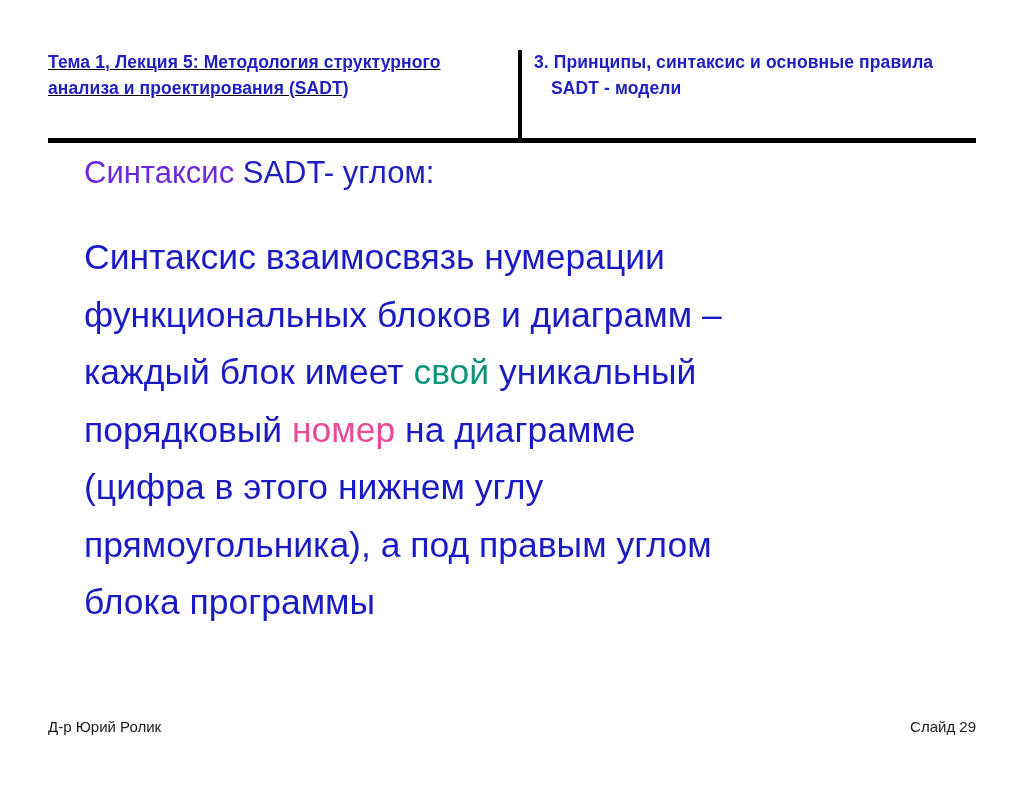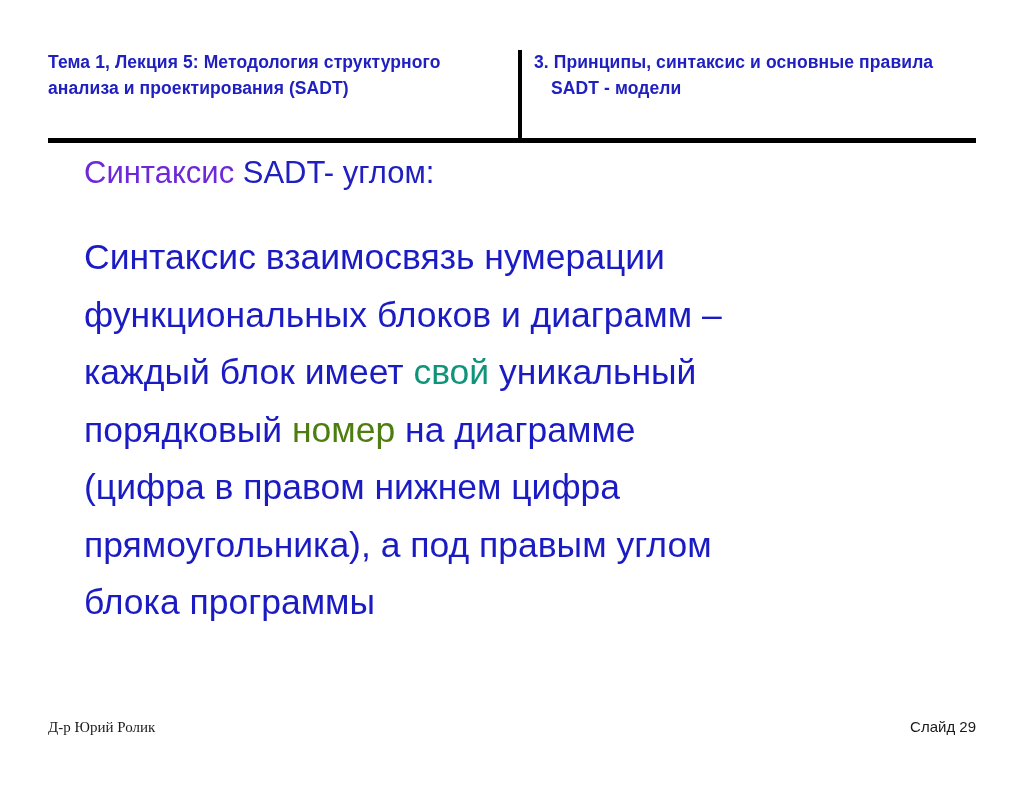--- a/index.html
+++ b/index.html
@@ -27,20 +27,21 @@
     width: 928px;
     height: 90px;
     display: flex;
     align-items: flex-start;
   }
   .header-left {
     width: 470px;
     flex: 0 0 470px;
     padding-right: 14px;
     box-sizing: border-box;
+    text-decoration: underline;
   }
   .header-sep {
     flex: 0 0 4px;
     width: 4px;
     align-self: stretch;
     background: #000000;
   }
   .header-right {
     flex: 1 1 auto;
     padding-left: 12px;
@@ -108,21 +109,21 @@
     position: absolute;
     left: 48px;
     top: 718px;
     width: 928px;
     display: flex;
     justify-content: space-between;
     align-items: baseline;
     font-size: 15px;
     color: #1a1a1a;
   }
-  .footer-author { text-align: left; font-family: Liberation Serif, serif; }
+  .footer-author { text-align: left; }
   .footer-slide  { text-align: right; }
 </style>
 </head>
 <body>
 
 <div class="slide">
 
   <div class="header">
     <div class="header-left">
       <div class="header-title">Тема 1, Лекция 5: Методология структурного анализа и проектирования (SADT)</div>
@@ -136,22 +137,22 @@
   <div class="header-rule"></div>
 
   <div class="subtitle">
     <span class="tk">Синтаксис</span><span class="bl"> SADT- углом:</span>
   </div>
 
   <div class="body-text" id="body-text" style="color: rgb(27, 27, 196);">
       <span class="body-line"><span>Синтаксис взаимосвязь нумерации</span></span>
       <span class="body-line"><span>функциональных блоков и диаграмм –</span></span>
       <span class="body-line"><span>каждый блок имеет </span><span class="hl" style="color: rgb(14, 148, 121);">свой</span><span> уникальный</span></span>
-      <span class="body-line"><span>порядковый </span><span class="hl" style="color: #4d7c0f;">номер</span><span> на диаграмме</span></span>
-      <span class="body-line"><span>(цифра в правом нижнем цифра</span></span>
+      <span class="body-line"><span>порядковый </span><span class="hl" style="color: #ec4899;">номер</span><span> на диаграмме</span></span>
+      <span class="body-line"><span>(цифра в этого нижнем углу</span></span>
       <span class="body-line"><span>прямоугольника), а под правым углом</span></span>
       <span class="body-line"><span>блока программы</span></span>
     </div>
 
   <div class="footer">
     <div class="footer-author">Д-р Юрий Ролик</div>
     <div class="footer-slide">Слайд 29</div>
   </div>
 
 </div>

